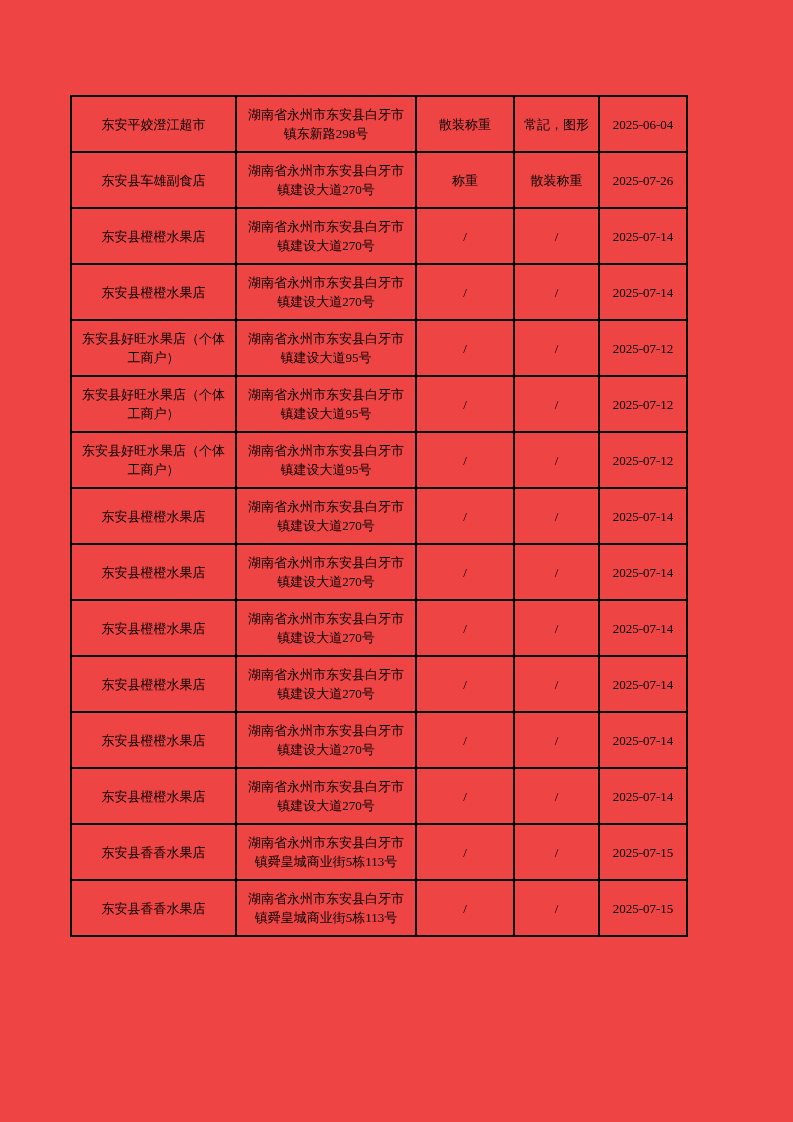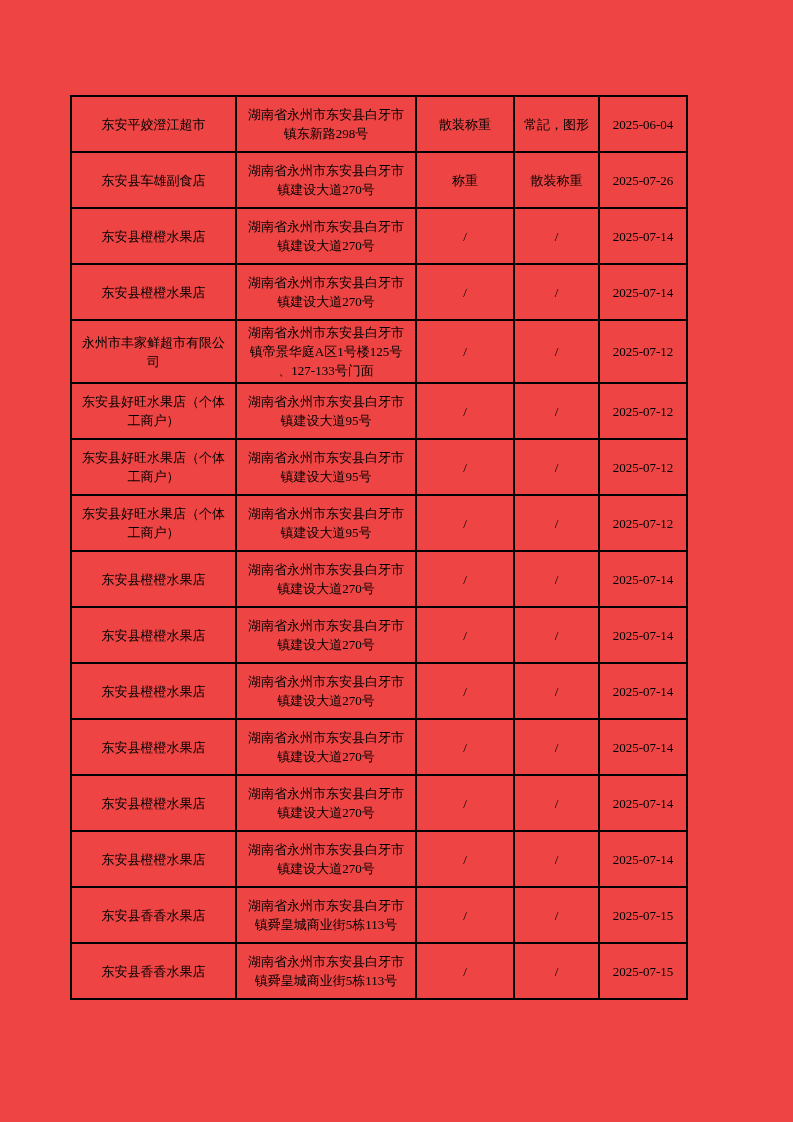--- a/index.html
+++ b/index.html
@@ -80,29 +80,20 @@
           <td>/</td>
           <td>2025-07-14</td>
         </tr>
         <tr>
           <td>东安县橙橙水果店</td>
           <td>湖南省永州市东安县白牙市
 镇建设大道270号</td>
           <td>/</td>
           <td>/</td>
           <td>2025-07-14</td>
-        </tr>
-        <tr>
-          <td>永州市丰家鲜超市有限公司</td>
-          <td>湖南省永州市东安县白牙市
-镇帝景华庭A区1号楼125号
-、127-133号门面</td>
-          <td>/</td>
-          <td>/</td>
-          <td>2025-07-12</td>
         </tr>
         <tr>
           <td>东安县好旺水果店（个体工商户）</td>
           <td>湖南省永州市东安县白牙市
 镇建设大道95号</td>
           <td>/</td>
           <td>/</td>
           <td>2025-07-12</td>
         </tr>
         <tr>

